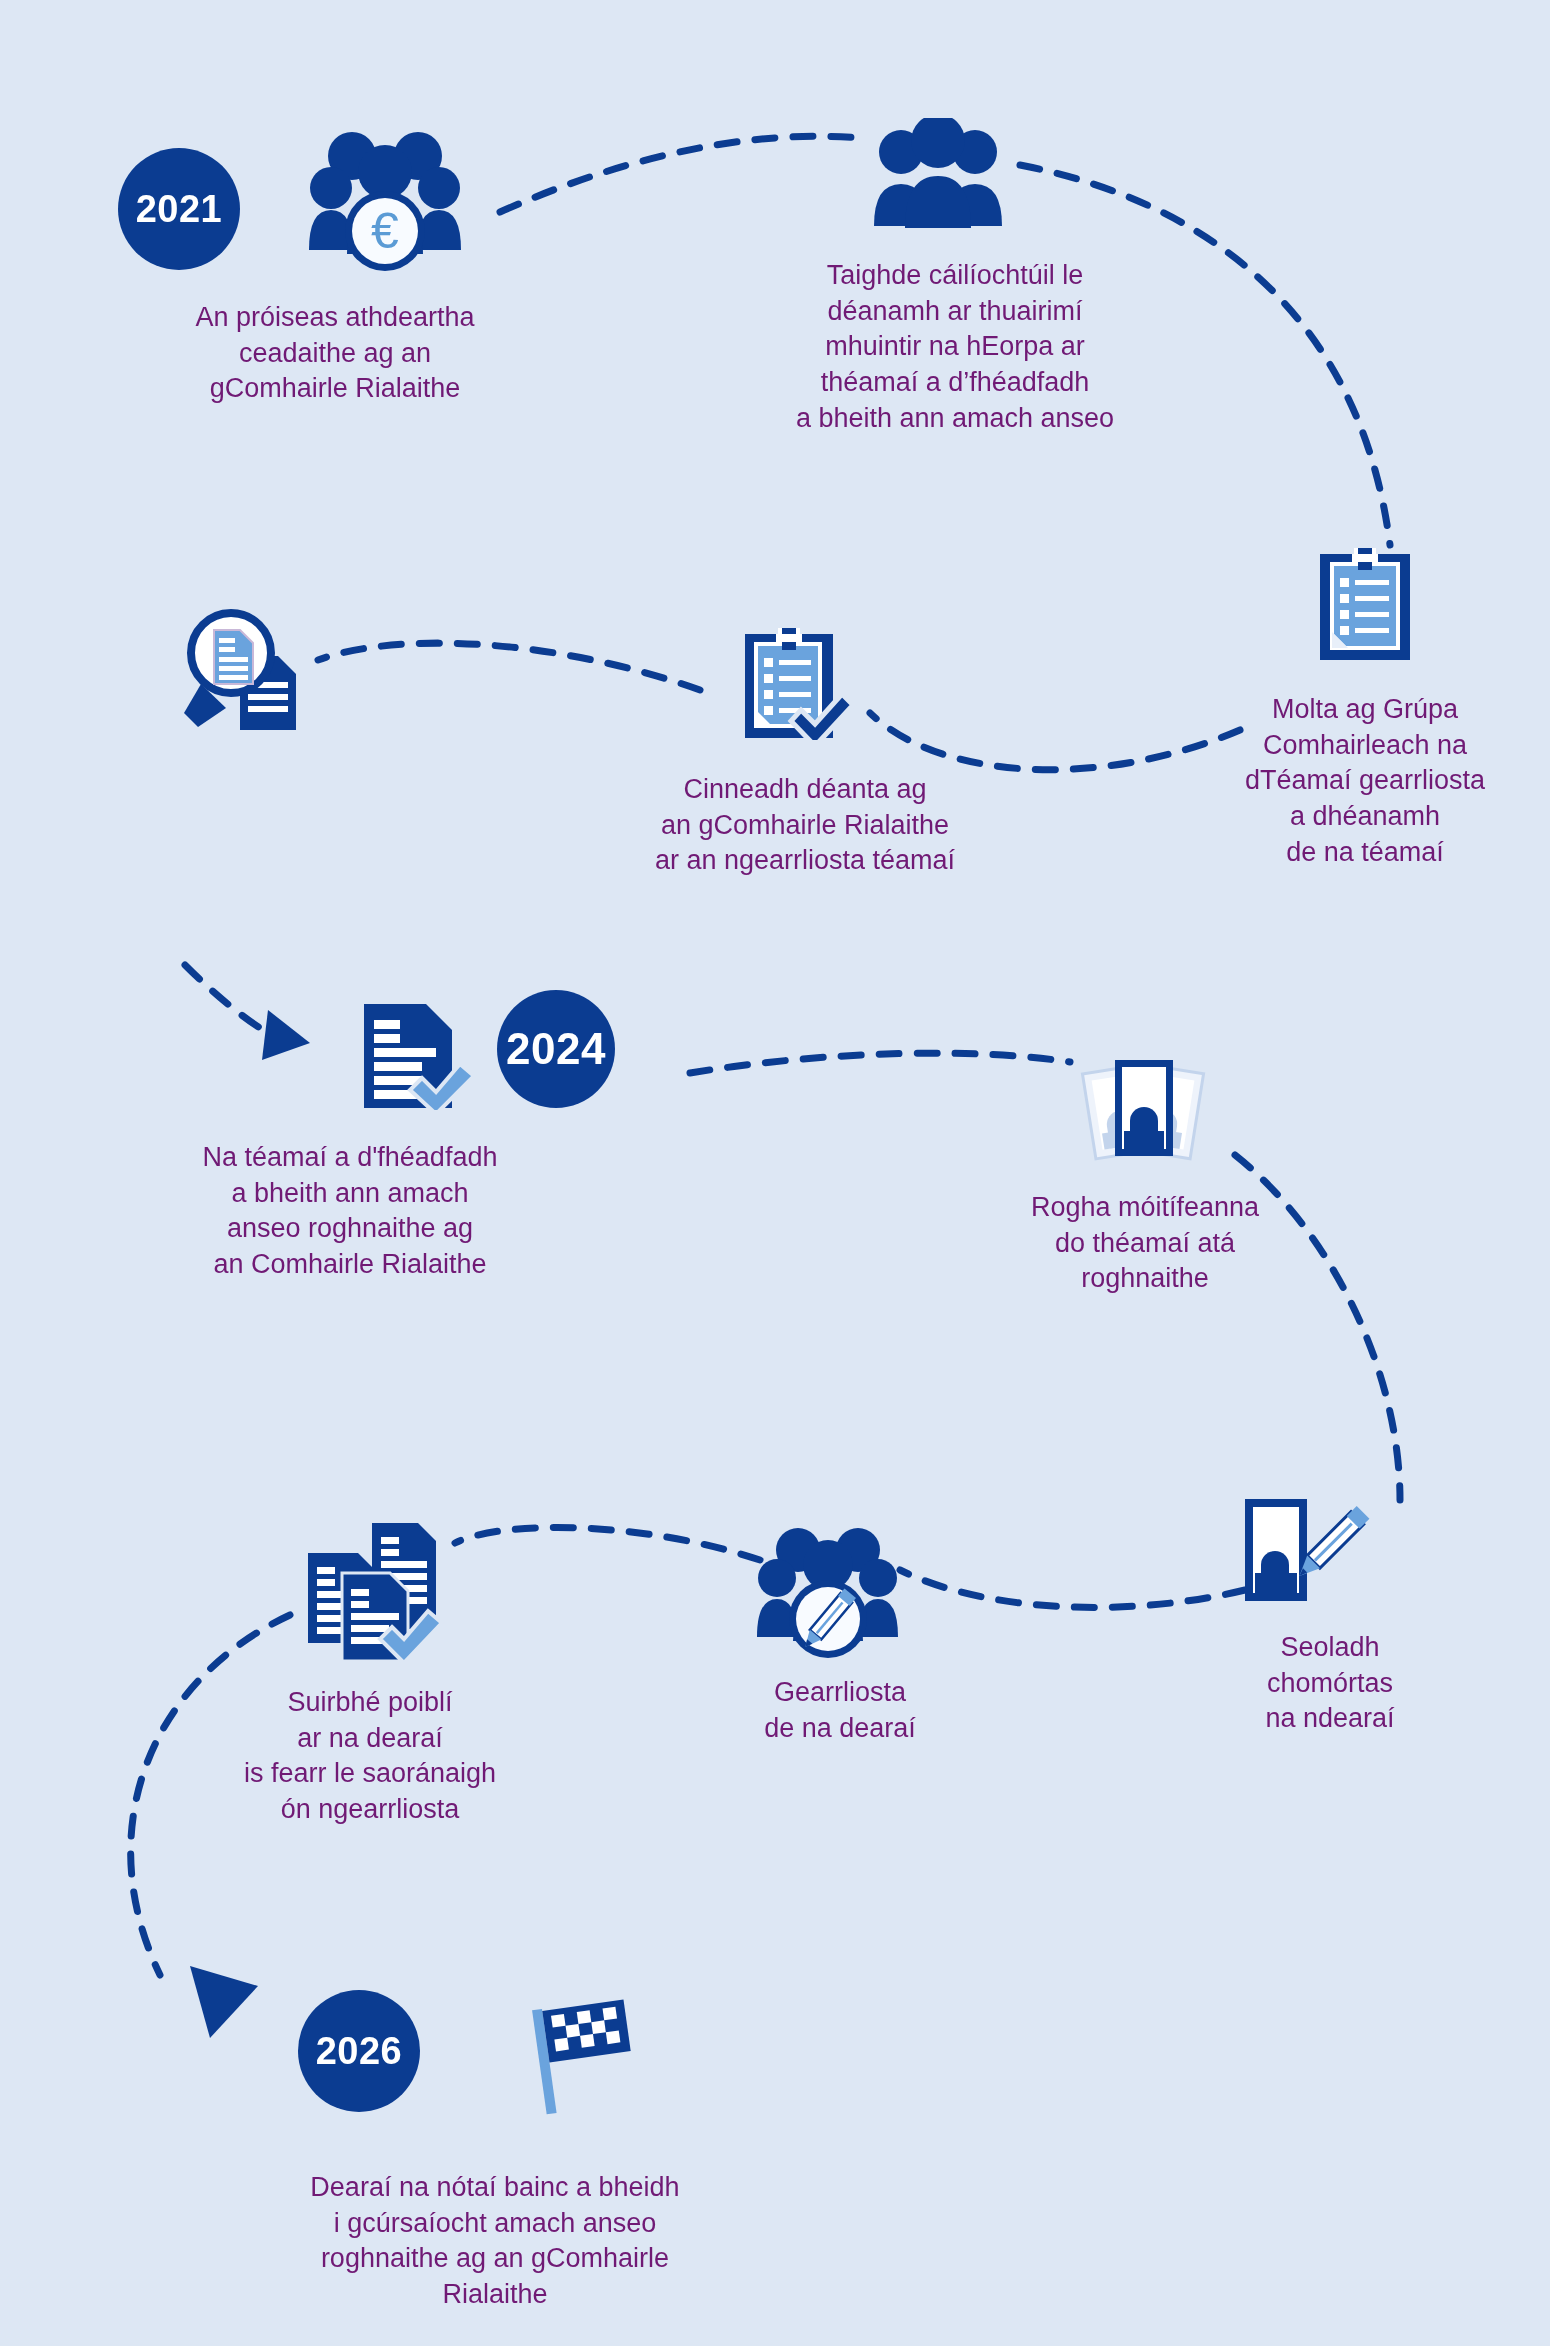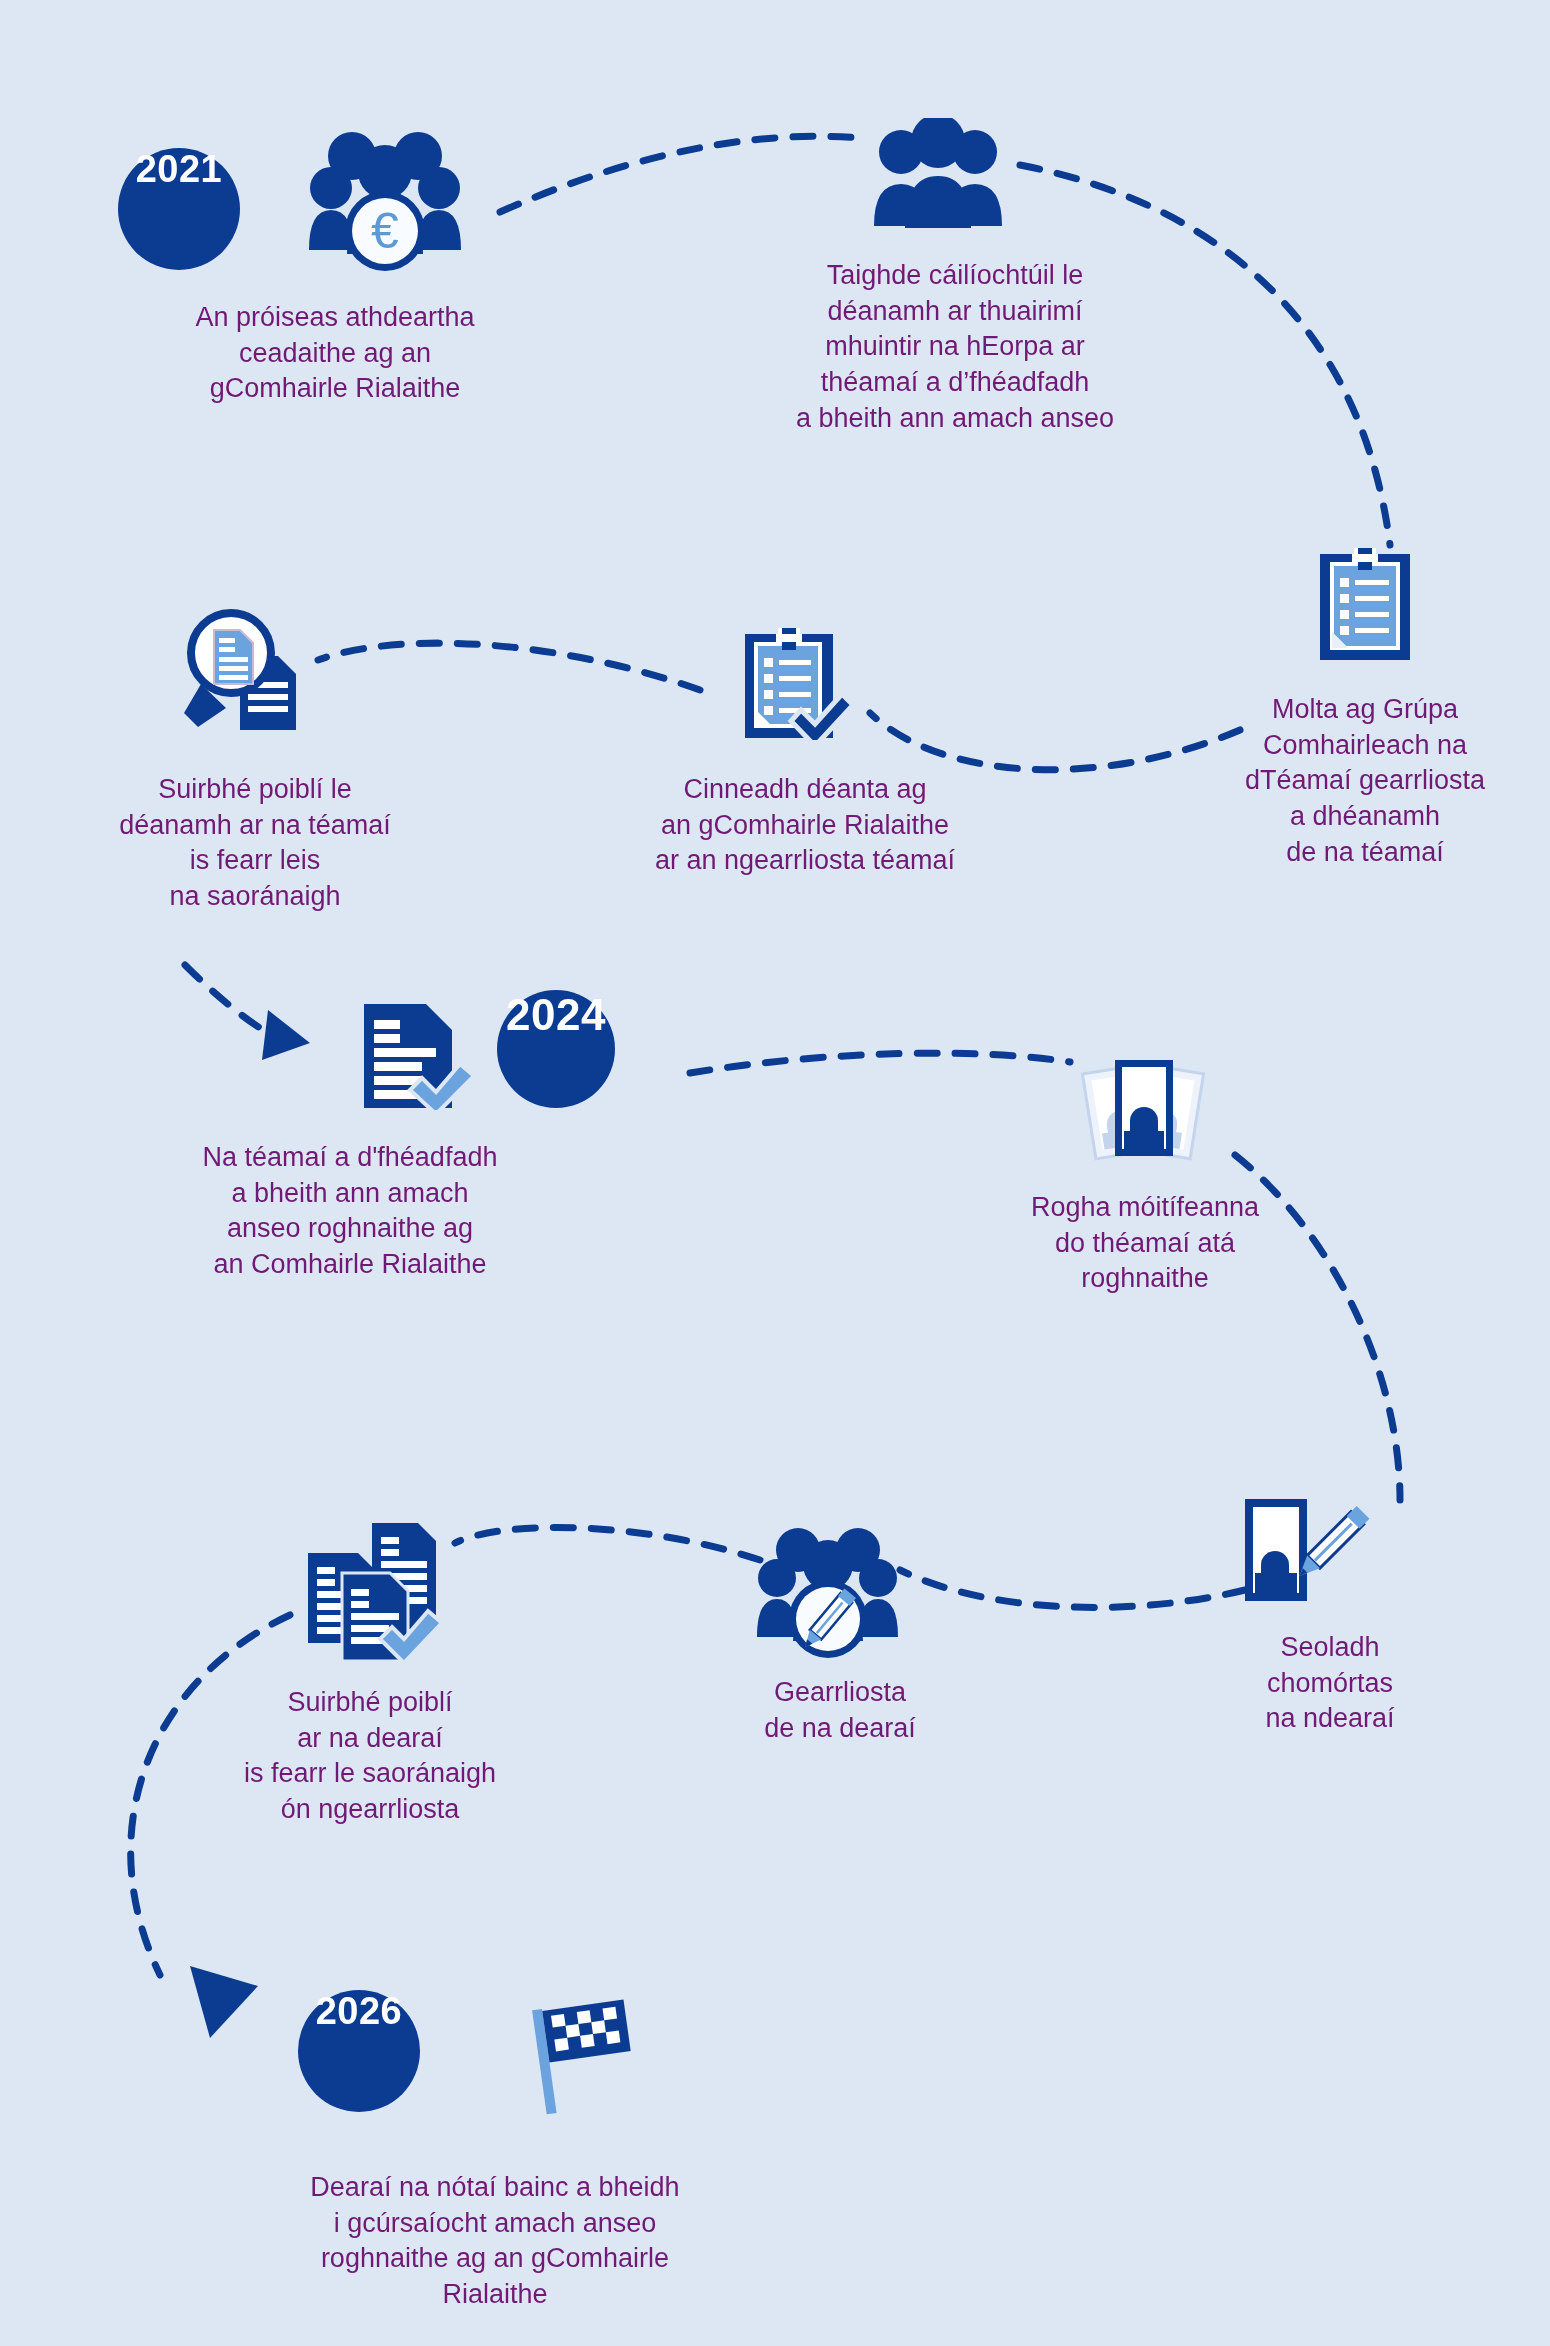--- a/index.html
+++ b/index.html
@@ -21,20 +21,21 @@
     height: 2346px;
   }
   .abs { position: absolute; }
 
   
   .year-badge {
     border-radius: 50%;
     background: #0b3c91;
     color: #ffffff;
     display: flex;
+    align-items: center;
     justify-content: center;
     font-weight: bold;
     letter-spacing: 0.5px;
   }
   .year-badge span { display: block; }
 
   
   .caption {
     text-align: center;
     color: #701a75;
@@ -212,24 +213,20 @@
         <rect x="41" y="39" width="16" height="5"></rect>
         <rect x="41" y="49" width="29" height="5"></rect>
         <rect x="41" y="58" width="29" height="5"></rect>
         <rect x="41" y="67" width="29" height="5"></rect>
       </g>
 
       <path d="M23 76 L6 105 L20 119 L48 100 Z" fill="#0b3c91"></path>
     </svg>
   </div>
 
-  <div class="abs caption" style="left:60px; top:772px; width:390px;">Suirbhé poiblí le
-déanamh ar na téamaí
-is fearr leis
-na saoránaigh</div>
 
   <div class="abs icon-wrap" style="left:360px; top:1000px;">
     <svg width="118" height="110" viewBox="0 0 118 110">
       <path d="M4 4 h62 l26 26 v78 h-88 z" fill="#0b3c91"></path>
       <g fill="#ffffff">
         <rect x="14" y="20" width="26" height="9"></rect>
         <rect x="14" y="34" width="26" height="9"></rect>
         <rect x="14" y="48" width="62" height="9"></rect>
         <rect x="14" y="62" width="48" height="9"></rect>
         <rect x="14" y="76" width="48" height="9"></rect>

